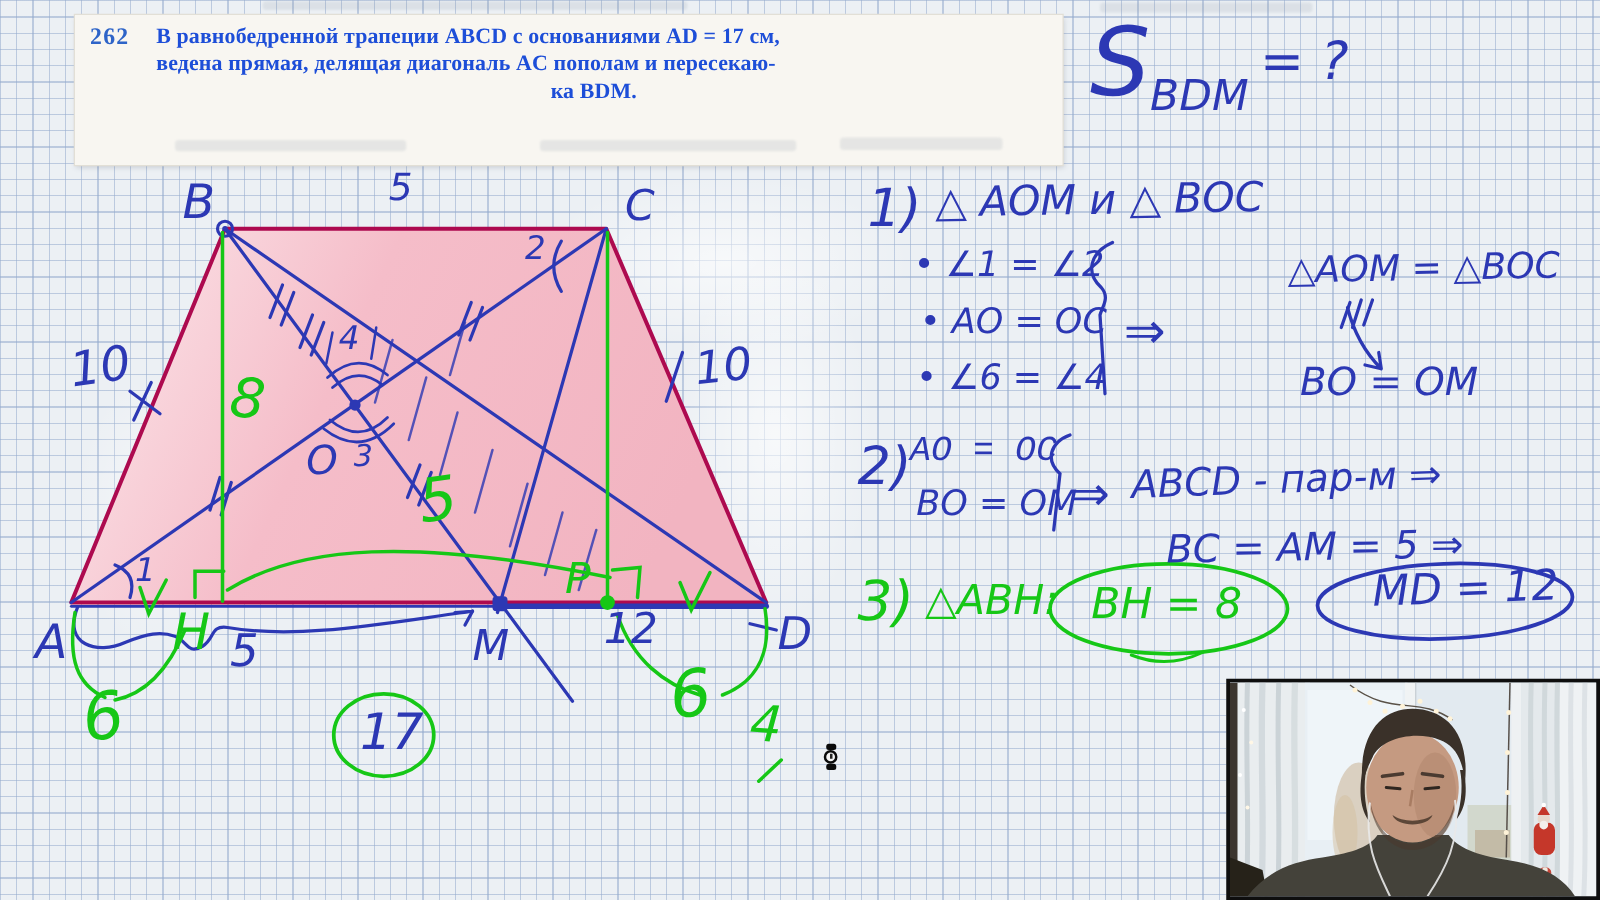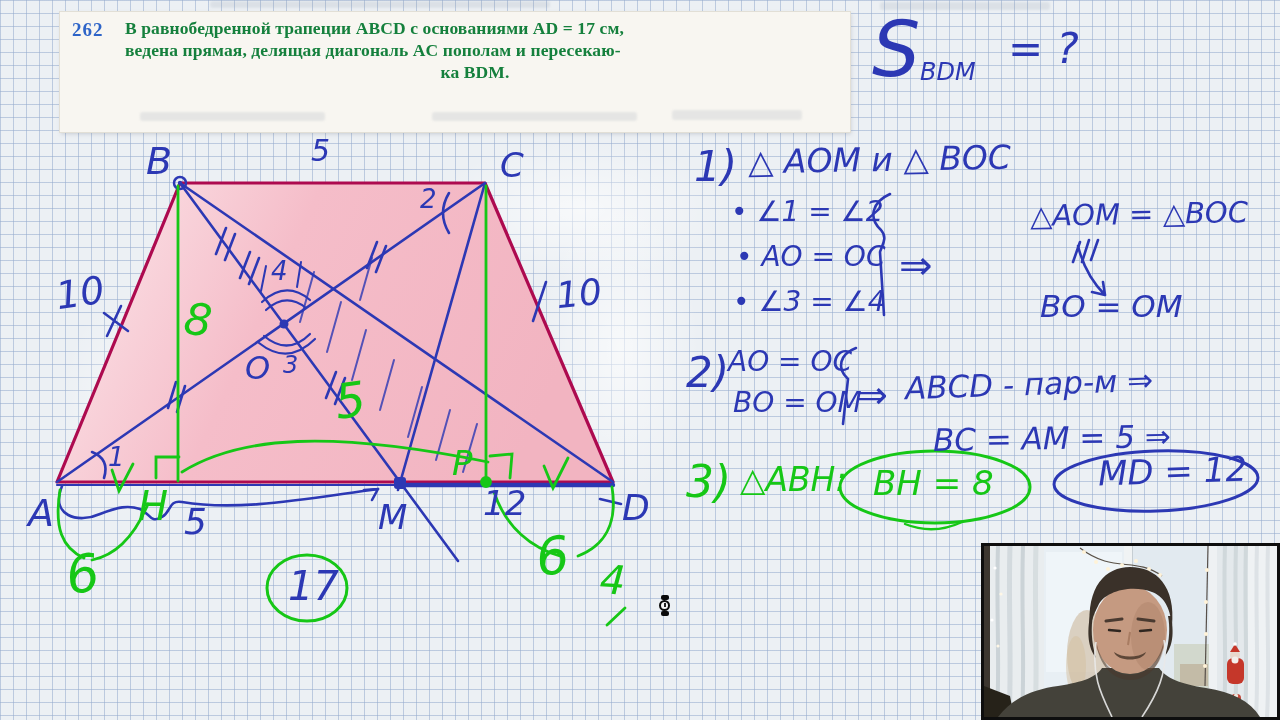--- a/index.html
+++ b/index.html
@@ -9,21 +9,21 @@
       repeating-linear-gradient(to right, rgba(148,170,205,.55) 0 1px, transparent 1px 13px),
       repeating-linear-gradient(to bottom, rgba(148,170,205,.55) 0 1px, transparent 1px 13px);}
   .sheen{position:absolute;background:radial-gradient(closest-side, rgba(255,255,255,.6), rgba(255,255,255,0));pointer-events:none;}
   .ghost{position:absolute;background:#8b97a6;opacity:.17;filter:blur(1px);border-radius:3px;}
   .problem-box{position:absolute;left:60px;top:12px;width:790px;height:120px;
       background:#f8f6f1;box-shadow:0 0 0 1px #e2dfd6, 1px 2px 4px rgba(90,100,120,.25);}
   .prob-num{position:absolute;left:12px;top:7px;font-family:"Liberation Serif",serif;
       font-weight:bold;font-size:19px;color:#2e64c8;letter-spacing:1px;}
   .prob-text{position:absolute;left:65px;top:5px;width:700px;
       font-family:"Liberation Serif",serif;font-weight:600;font-size:17.5px;
-      line-height:22px;color:#15803d;text-align:justify;letter-spacing:.1px;}
+      line-height:22px;color:#1d4ed8;text-align:justify;letter-spacing:.1px;}
   .hw{position:absolute;font-family:"DejaVu Sans",sans-serif;font-style:italic;
       color:#2c38b4;line-height:1;white-space:nowrap;}
   .hw.g{color:#16c716;}
   .fig-svg{position:absolute;left:0;top:0;pointer-events:none;}
   .webcam{position:absolute;left:981px;top:543px;width:299px;height:177px;
       border:3px solid #0e0e0e;box-sizing:border-box;background:#dde6ed;overflow:hidden;}
   .cursor-icon{position:absolute;left:659px;top:595px;width:12px;height:22px;}
   .cursor-icon .band{position:absolute;left:2px;width:8px;height:5px;background:#0a0a0a;border-radius:2px;}
   .cursor-icon .face{position:absolute;left:0;top:5px;width:11px;height:11px;background:#f4f4f4;
       border:2px solid #0a0a0a;border-radius:50%;box-sizing:border-box;}
@@ -160,36 +160,36 @@
     <span class="hw" style="left:483px;top:486px;font-size:34px;">12</span>
     <span class="hw" style="left:622px;top:490px;font-size:36px;">D</span>
     <span class="hw g" style="left:66px;top:548px;font-size:52px;transform:rotate(-8deg);">6</span>
     <span class="hw" style="left:288px;top:566px;font-size:40px;">17</span>
     <span class="hw g" style="left:536px;top:530px;font-size:52px;transform:rotate(-6deg);">6</span>
     <span class="hw g" style="left:600px;top:560px;font-size:40px;transform:rotate(4deg);">4</span>
   </div>
 
   <div>
     <span class="hw" style="left:872px;top:12px;font-size:76px;">S</span>
-    <span class="hw" style="left:920px;top:60px;font-size:24px;">BDM</span>
+    <span class="hw" style="left:920px;top:60px;font-size:34px;">BDM</span>
     <span class="hw" style="left:1008px;top:28px;font-size:42px;">= ?</span>
   </div>
 
   <div>
     <span class="hw" style="left:694px;top:146px;font-size:42px;">1)</span>
     <span class="hw" style="left:748px;top:143px;font-size:33px;transform:rotate(-1deg);">△ AOM и △ BOC</span>
     <span class="hw" style="left:731px;top:198px;font-size:28px;">• ∠1 = ∠2</span>
     <span class="hw" style="left:736px;top:243px;font-size:28px;">• AO = OC</span>
-    <span class="hw" style="left:733px;top:288px;font-size:28px;">• ∠3 = ∠4</span>
+    <span class="hw" style="left:733px;top:288px;font-size:28px;">• ∠6 = ∠4</span>
     <span class="hw" style="left:899px;top:245px;font-size:40px;">⇒</span>
     <span class="hw" style="left:1030px;top:200px;font-size:29px;transform:rotate(-1deg);">△AOM = △BOC</span>
     <span class="hw" style="left:1040px;top:291px;font-size:31px;">BO = OM</span>
 
     <span class="hw" style="left:686px;top:352px;font-size:42px;">2)</span>
-    <span class="hw" style="left:728px;top:348px;font-size:28px;">AO = OC</span>
+    <span class="hw" style="left:728px;top:348px;font-size:28px;font-family:Liberation Mono, monospace;">AO = OC</span>
     <span class="hw" style="left:733px;top:389px;font-size:28px;">BO = OM</span>
     <span class="hw" style="left:856px;top:376px;font-size:38px;">⇒</span>
     <span class="hw" style="left:905px;top:369px;font-size:31px;transform:rotate(-2deg);">ABCD - пар-м ⇒</span>
     <span class="hw" style="left:933px;top:423px;font-size:31px;transform:rotate(-1deg);">BC = AM = 5 ⇒</span>
 
     <span class="hw g" style="left:686px;top:460px;font-size:44px;">3)</span>
     <span class="hw g" style="left:740px;top:463px;font-size:33px;">△ABH:</span>
     <span class="hw g" style="left:873px;top:466px;font-size:34px;">BH = 8</span>
     <span class="hw" style="left:1098px;top:454px;font-size:34px;transform:rotate(-2deg);">MD = 12</span>
   </div>

